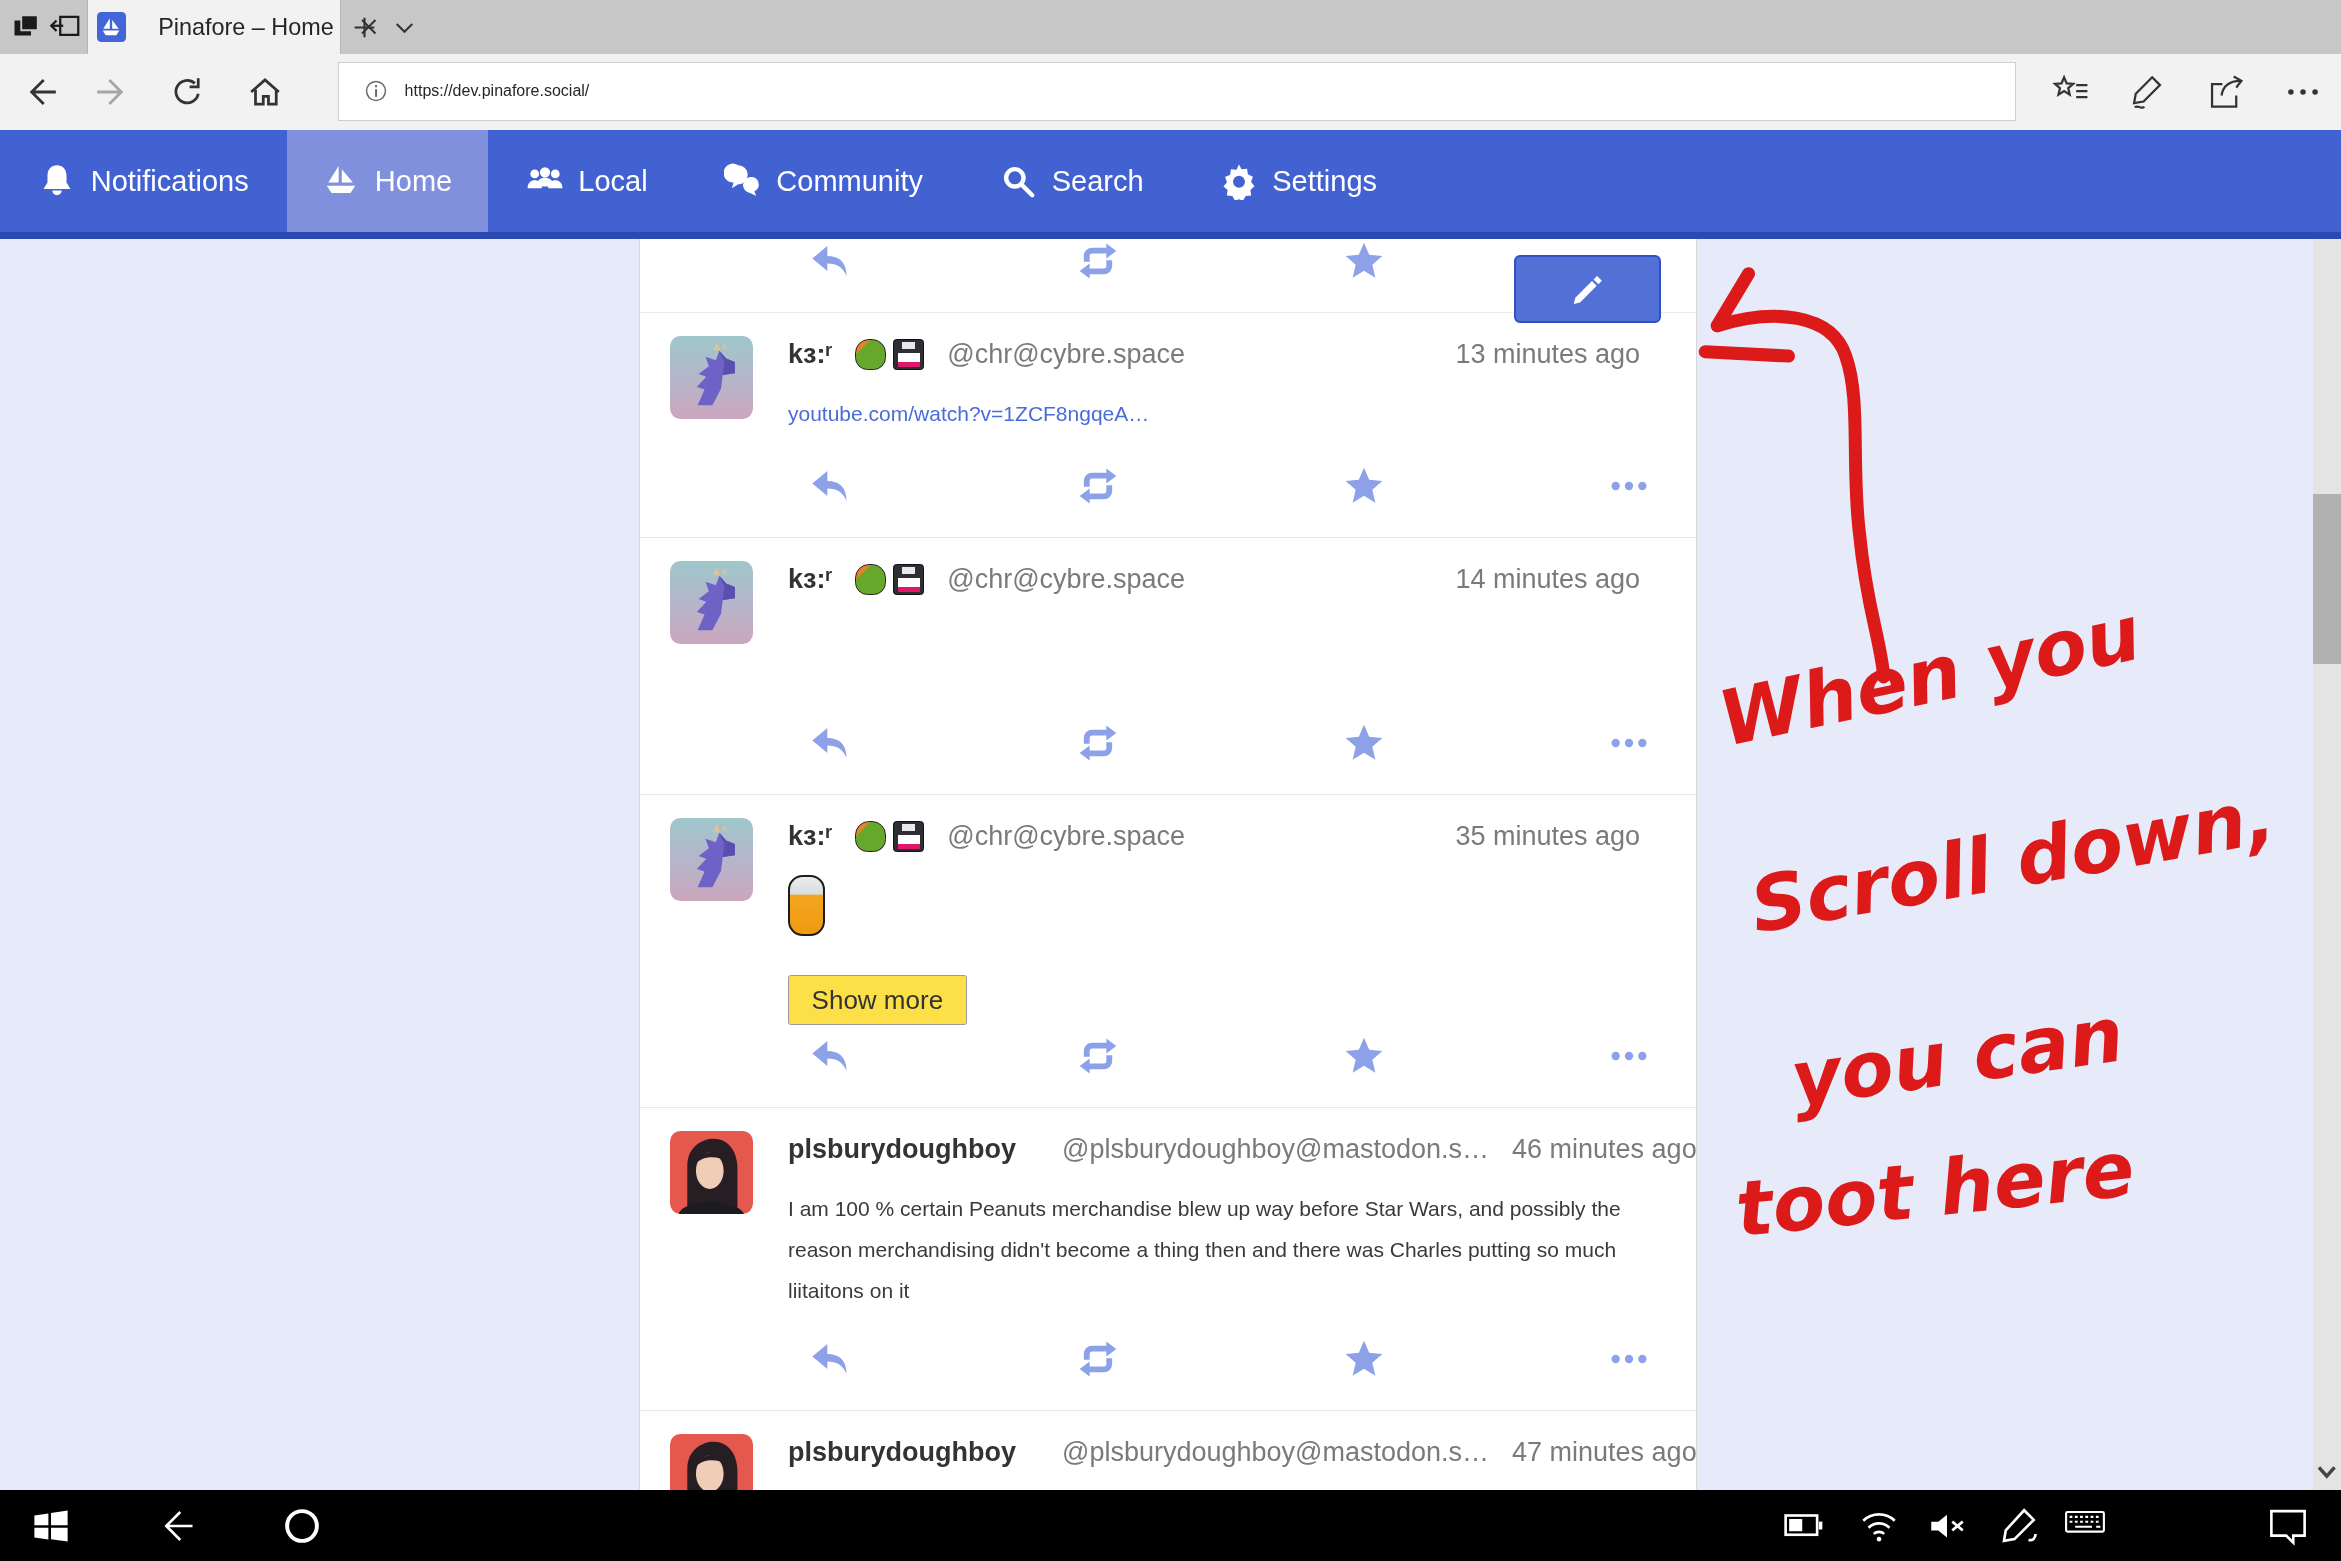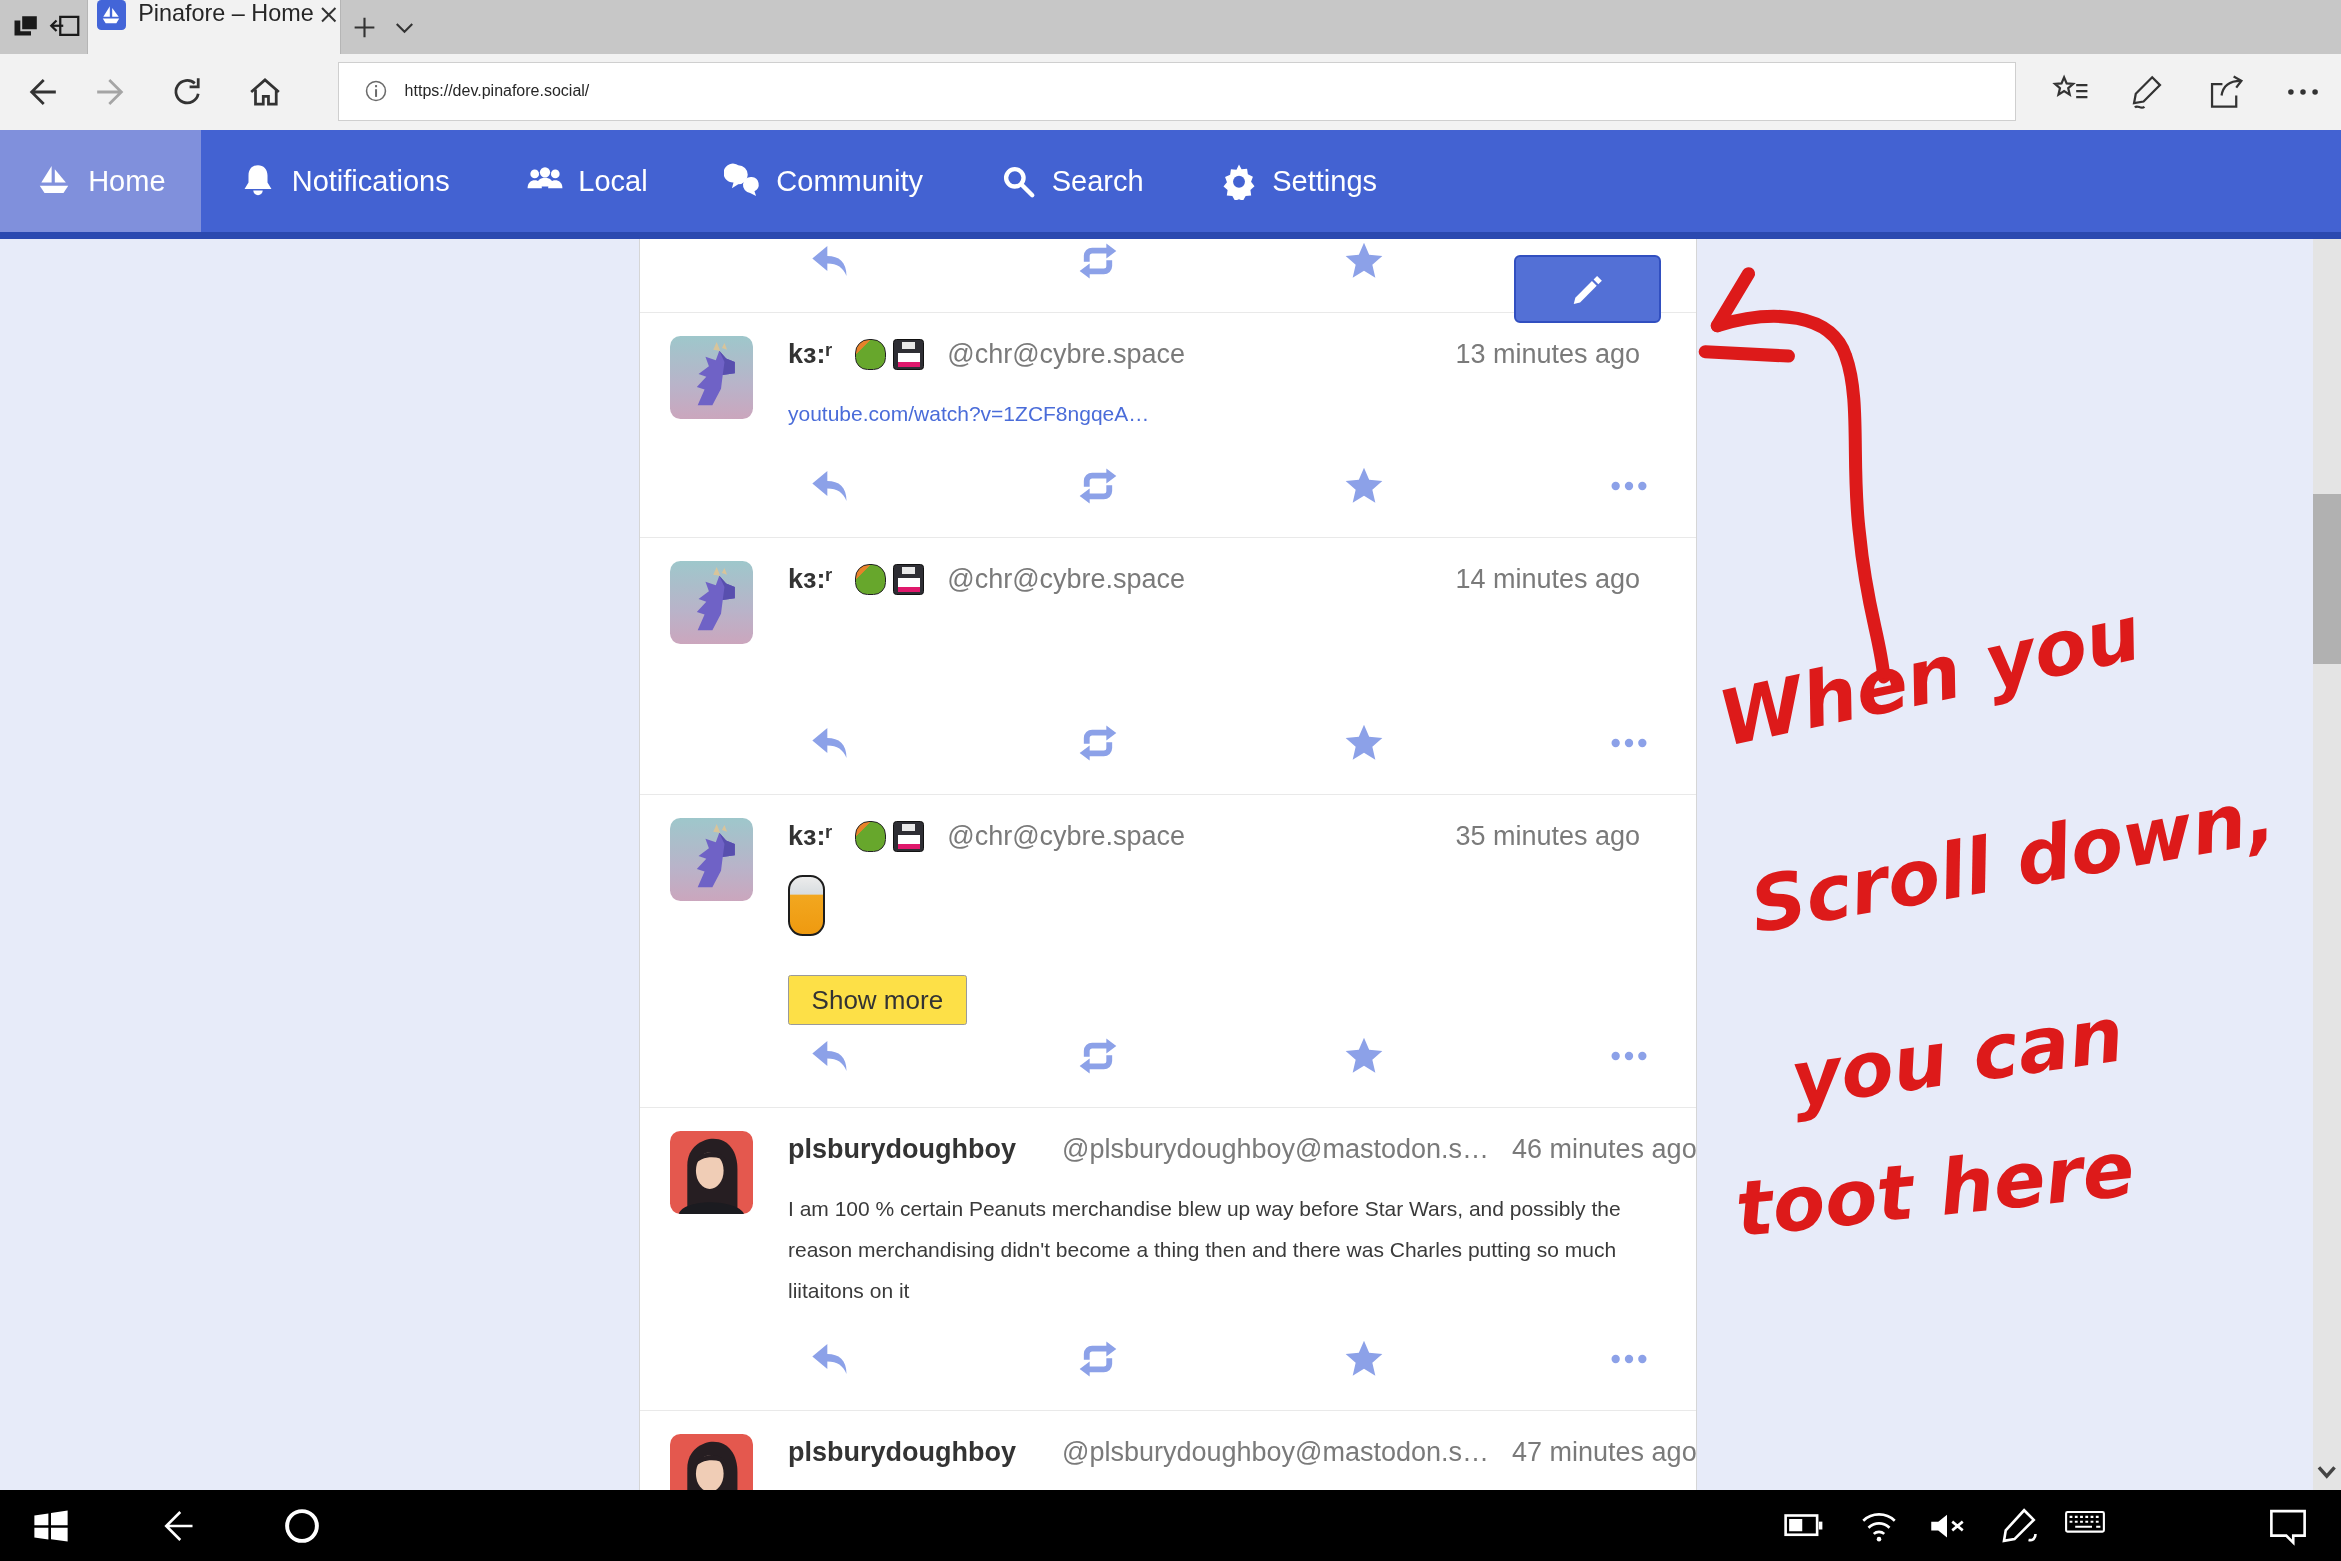--- a/index.html
+++ b/index.html
@@ -5,21 +5,21 @@
   html,body{margin:0;padding:0}
   body{width:2342px;height:1561px;position:relative;overflow:hidden;
        background:#e7ebf9;font-family:"Liberation Sans",sans-serif;}
 
   
   .tabbar{position:absolute;left:0;top:0;width:2342px;height:54px;background:#c7c7c7;}
   .winicon{position:absolute;top:10.4px;width:33px;height:33px;}
   .winicon.one{left:10.4px}.winicon.two{left:49px}
   .tab{position:absolute;left:87px;top:0;width:252px;height:54px;background:#f2f2f2;
        border-left:0.9px solid #b5b5b5;border-right:0.9px solid #b5b5b5;
-       display:flex;align-items:flex-start;}
+       display:flex;align-items:center;gap:20px;}
   .favicon{width:29.5px;height:29.5px;border-radius:4.3px;background:#4365d8;margin:0 12px 0 8.7px;
            display:flex;align-items:center;justify-content:center;flex:0 0 auto;}
   .tab-title{font-size:23.4px;color:#262626;white-space:nowrap;flex:1 1 auto}
   .tab-close{width:29.5px;height:29.5px;margin-right:7px;flex:0 0 auto}
   .tabctl{position:absolute;top:12px;width:31px;height:31px;}
   .tabctl.plus{left:349px}.tabctl.chev{left:389px}
 
   .toolbar{position:absolute;left:0;top:54px;width:2342px;height:76px;background:#f2f2f2;}
   .tbtn{position:absolute;top:19px;width:38px;height:38px;}
   .tbtn.back{left:22.6px}.tbtn.fwd{left:92px}.tbtn.refresh{left:168px}.tbtn.home{left:246px}
@@ -191,38 +191,38 @@
   <span class="tbtn more">
     <svg viewBox="0 0 44 44" fill="#333">
         <circle cx="8" cy="22" r="3.2"></circle>
         <circle cx="22" cy="22" r="3.2"></circle>
         <circle cx="36" cy="22" r="3.2"></circle>
       </svg>
   </span>
 </div>
 
 <nav class="navbar">
+  <div class="nav-item">
+    <span class="nicon">
+      <svg viewBox="0 0 48 48" fill="#fff">
+          <path d="M24 4c-7 0-12 5-12 13v9l-5 8h34l-5-8v-9c0-8-5-13-12-13z"></path>
+          <path d="M18 36a6 6 0 0 0 12 0z"></path>
+        </svg>
+    </span>
+    <span class="nav-label">Notifications</span>
+  </div>
   <div class="nav-item active">
     <span class="nicon">
       <svg viewBox="0 0 48 48" fill="#fff">
           <path d="M21 5v21H8z"></path>
           <path d="M25 9v17h14z"></path>
           <path d="M6 30h36l-6 9H12z"></path>
         </svg>
     </span>
     <span class="nav-label">Home</span>
-  </div>
-  <div class="nav-item">
-    <span class="nicon">
-      <svg viewBox="0 0 48 48" fill="#fff">
-          <path d="M24 4c-7 0-12 5-12 13v9l-5 8h34l-5-8v-9c0-8-5-13-12-13z"></path>
-          <path d="M18 36a6 6 0 0 0 12 0z"></path>
-        </svg>
-    </span>
-    <span class="nav-label">Notifications</span>
   </div>
   <div class="nav-item">
     <span class="nicon">
       <svg viewBox="0 0 48 48" fill="#fff">
           <circle cx="11" cy="15" r="5.5"></circle>
           <circle cx="37" cy="15" r="5.5"></circle>
           <circle cx="24" cy="13" r="6.5"></circle>
           <path d="M2 33c0-7 4.5-10 9-10s9 3 9 10z"></path>
           <path d="M28 33c0-7 4.5-10 9-10s9 3 9 10z"></path>
           <path d="M13 31c0-8 6-11 11-11s11 3 11 11z"></path>

